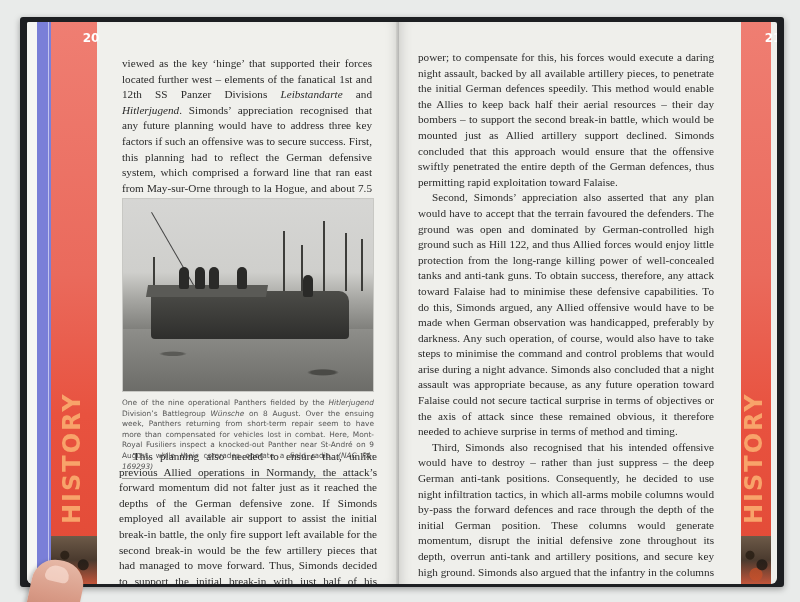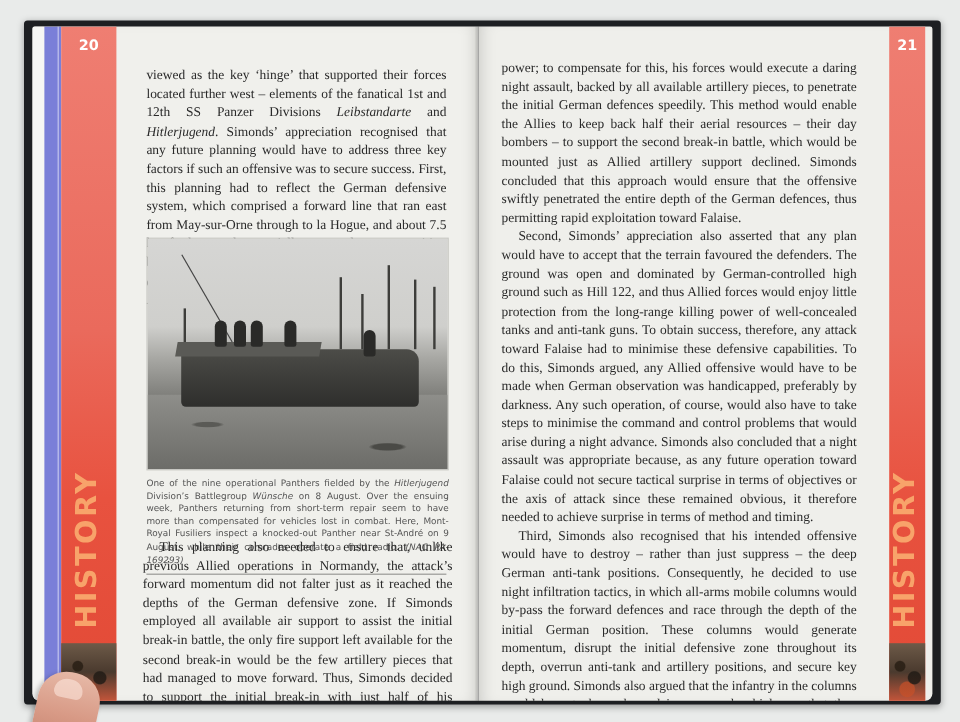--- a/index.html
+++ b/index.html
@@ -28,21 +28,21 @@
       background: linear-gradient(180deg, #ef7e72 0%, #ea6a5c 45%, #e8523f 70%, #e24a36 100%); }
     .page.left .red-band { left: 24px; }
     .page.right .red-band { right: 6px; width: 30px; }
     .band-photo { position: absolute; bottom: 0; left: 0; width: 100%; height: 48px;
       background:
         radial-gradient(circle at 30% 40%, rgba(40,30,20,0.85) 0 4px, transparent 5px),
         radial-gradient(circle at 70% 60%, rgba(30,25,20,0.8) 0 5px, transparent 6px),
         radial-gradient(circle at 50% 80%, rgba(200,80,40,0.7) 0 6px, transparent 7px),
         linear-gradient(180deg, #6d5a48 0%, #4a3a2e 50%, #c2553a 100%); }
     .page-number { position: absolute; top: 9px; width: 100%; text-align: center;
-      font-family: "DejaVu Sans", sans-serif; font-weight: bold; font-size: 12px; color: #ffffff; }
+      font-family: "DejaVu Sans", sans-serif; font-weight: bold; font-size: 12px; color: #ffffff; margin-left: 17px; }
     .section-label { position: absolute; left: 50%; bottom: 60px; transform-origin: left bottom;
       transform: rotate(-90deg) translateY(100%); white-space: nowrap;
       font-family: "DejaVu Sans", sans-serif; font-weight: bold; font-size: 24px; letter-spacing: 2px;
       color: #f8a36a; margin-left: -16px; }
     .body-text { position: absolute; font-size: 11.2px; line-height: 15.6px; color: #2a2a2a; text-align: justify; }
     .body-text p { margin: 0; }
     .body-text p.indent { text-indent: 14px; }
     .left .body-text.top { left: 95px; top: 34px; width: 250px; }
     .left .body-text.bottom { left: 92px; top: 427px; width: 258px; }
     .right .body-text { left: 19px; top: 28px; width: 296px; }

